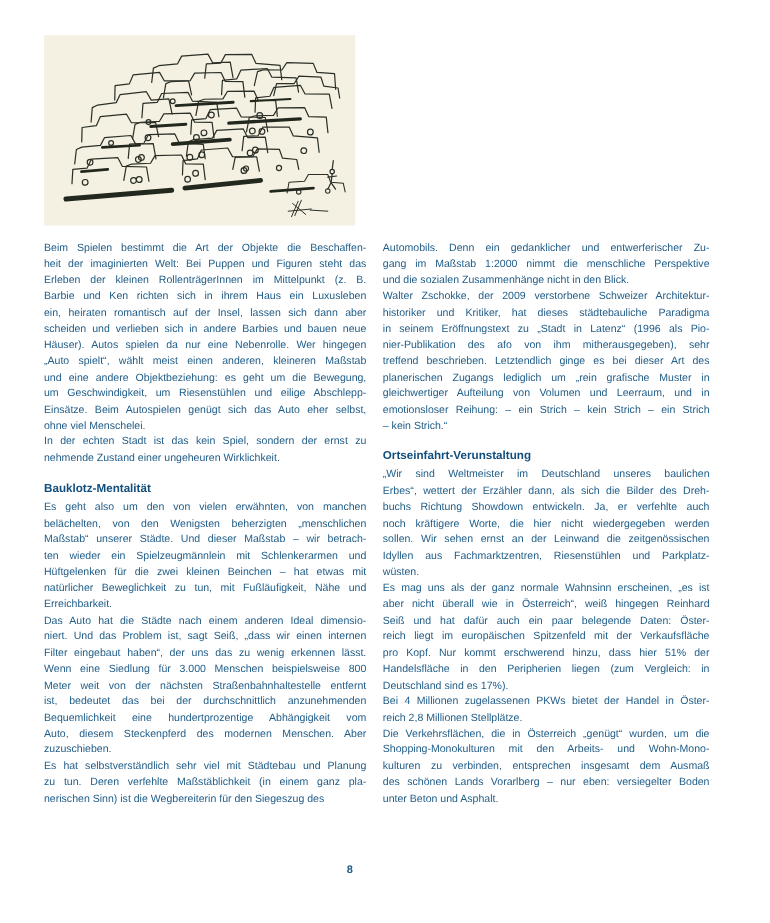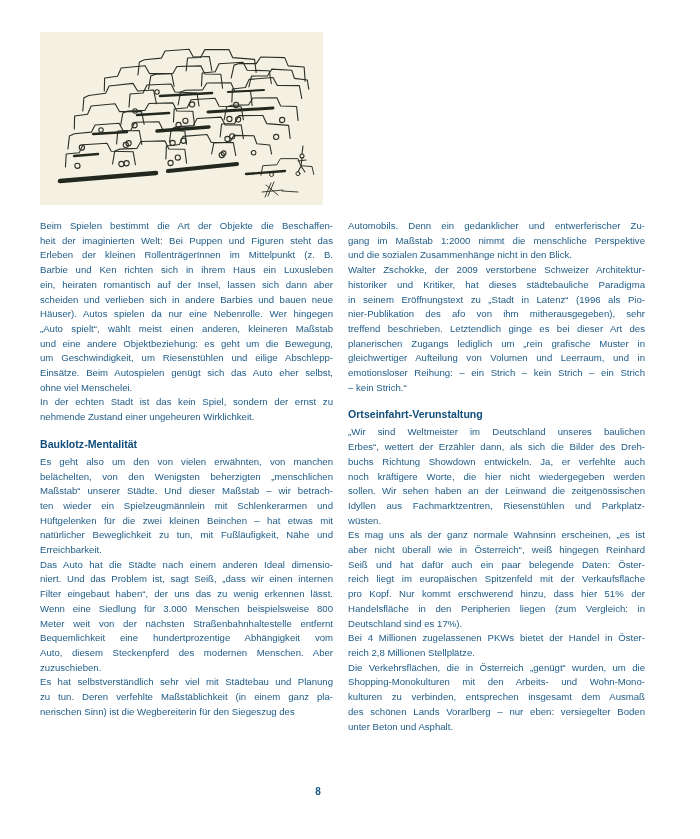--- a/index.html
+++ b/index.html
@@ -148,20 +148,21 @@
         <div class="line">Hüftgelenken für die zwei kleinen Beinchen – hat etwas mit</div>
         <div class="line">natürlicher Beweglichkeit zu tun, mit Fußläufigkeit, Nähe und</div>
         <div class="line last">Erreichbarkeit.</div>
       </div>
       <div class="para">
         <div class="line">Das Auto hat die Städte nach einem anderen Ideal dimensio-</div>
         <div class="line">niert. Und das Problem ist, sagt Seiß, „dass wir einen internen</div>
         <div class="line">Filter eingebaut haben“, der uns das zu wenig erkennen lässt.</div>
         <div class="line">Wenn eine Siedlung für 3.000 Menschen beispielsweise 800</div>
         <div class="line">Meter weit von der nächsten Straßenbahnhaltestelle entfernt</div>
+        <div class="line">ist, bedeutet das bei der durchschnittlich anzunehmenden</div>
         <div class="line">Bequemlichkeit eine hundertprozentige Abhängigkeit vom</div>
         <div class="line">Auto, diesem Steckenpferd des modernen Menschen. Aber</div>
         <div class="line last">zuzuschieben.</div>
       </div>
       <div class="para">
         <div class="line">Es hat selbstverständlich sehr viel mit Städtebau und Planung</div>
         <div class="line">zu tun. Deren verfehlte Maßstäblichkeit (in einem ganz pla-</div>
         <div class="line last">nerischen Sinn) ist die Wegbereiterin für den Siegeszug des</div>
       </div>
     </div>
@@ -181,21 +182,21 @@
         <div class="line">gleichwertiger Aufteilung von Volumen und Leerraum, und in</div>
         <div class="line">emotionsloser Reihung: – ein Strich – kein Strich – ein Strich</div>
         <div class="line last">– kein Strich.“</div>
       </div>
       <div class="head">Ortseinfahrt-Verunstaltung</div>
       <div class="para">
         <div class="line">„Wir sind Weltmeister im Deutschland unseres baulichen</div>
         <div class="line">Erbes“, wettert der Erzähler dann, als sich die Bilder des Dreh-</div>
         <div class="line">buchs Richtung Showdown entwickeln. Ja, er verfehlte auch</div>
         <div class="line">noch kräftigere Worte, die hier nicht wiedergegeben werden</div>
-        <div class="line">sollen. Wir sehen haben an der Leinwand die zeitgenössischen</div>
+        <div class="line">sollen. Wir sehen ernst an der Leinwand die zeitgenössischen</div>
         <div class="line">Idyllen aus Fachmarktzentren, Riesenstühlen und Parkplatz-</div>
         <div class="line last">wüsten.</div>
       </div>
       <div class="para">
         <div class="line">Es mag uns als der ganz normale Wahnsinn erscheinen, „es ist</div>
         <div class="line">aber nicht überall wie in Österreich“, weiß hingegen Reinhard</div>
         <div class="line">Seiß und hat dafür auch ein paar belegende Daten: Öster-</div>
         <div class="line">reich liegt im europäischen Spitzenfeld mit der Verkaufsfläche</div>
         <div class="line">pro Kopf. Nur kommt erschwerend hinzu, dass hier 51% der</div>
         <div class="line">Handelsfläche in den Peripherien liegen (zum Vergleich: in</div>

